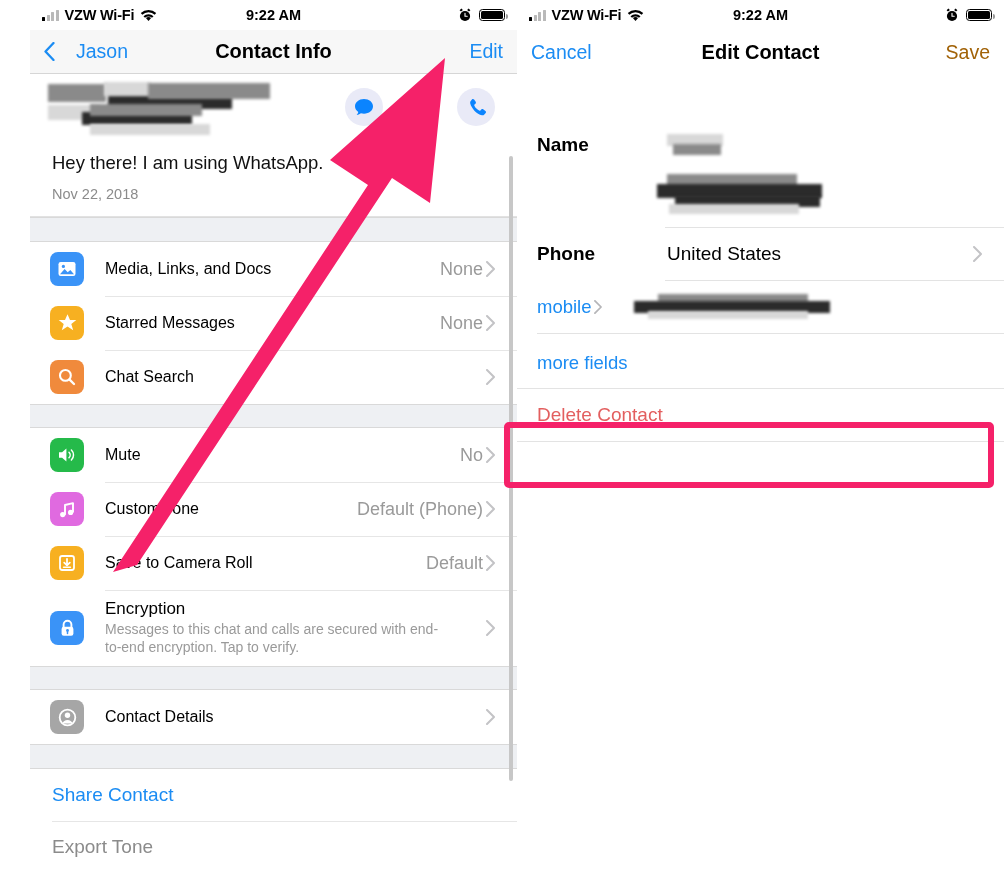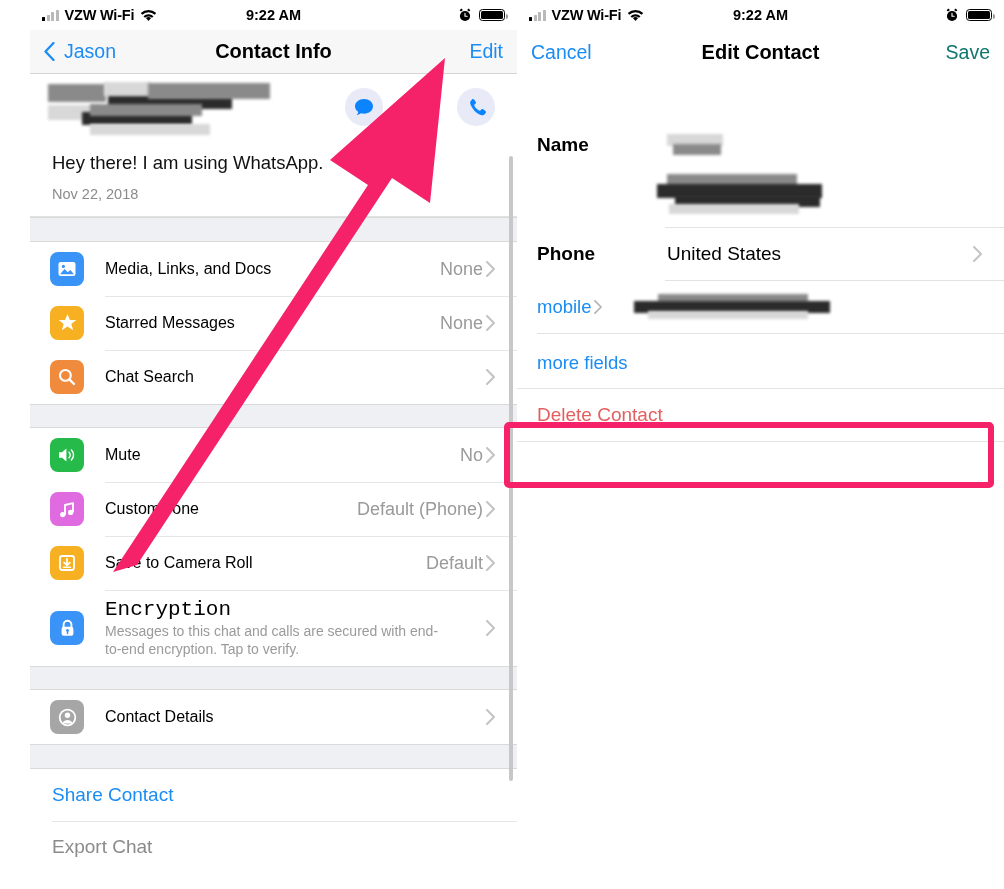--- a/index.html
+++ b/index.html
@@ -38,24 +38,24 @@
   .battery span{ display:block; height:100%; background:#000; border-radius:1.6px; }
 
   
   .navbar{
     position:relative; height:44px; background:#f7f7f7;
     display:flex; align-items:center; padding:0 14px;
     border-bottom:1px solid #d6d6d6;
   }
   .nav-title{ position:absolute; left:0; right:0; text-align:center;
     font-size:20px; font-weight:bold; color:#000; pointer-events:none; }
-  .nav-left{ display:flex; align-items:center; gap:9px; z-index:3; }
+  .nav-left{ display:flex; align-items:center; gap:21px; z-index:3; }
   .nav-back-chevron{ width:11px; height:19px; flex:0 0 auto; }
   .nav-link{ font-size:19.5px; color:#1b8cf3; }
-  .nav-link.muted{ color:#0f766e; }
+  .nav-link.muted{ color:#a16207; }
   .nav-right{ margin-left:auto; z-index:3; }
 
   
   .lp-body{ position:relative; height:815px; background:#fff; }
 
   .profile{ position:relative; height:143px; background:#fff; border-bottom:1px solid #e2e2e2;}
   .redact{ background:#d8d8d8; position:absolute; filter:blur(1.4px); }
   .redact.dark{ background:#2b2b2b; }
   .redact.mid{ background:#8a8a8a; }
 
@@ -73,21 +73,21 @@
     padding:0 22px 0 20px; background:#fff; }
   .row + .row::before{ content:""; position:absolute; left:75px; right:0; top:0; height:1px; background:#e6e6e6; }
   .row .ic{ width:34px; height:34px; border-radius:8px; flex:0 0 auto;
     display:flex; align-items:center; justify-content:center; margin-right:21px; }
   .row .label{ font-size:16px; color:#000; white-space:nowrap; }
   .row .value{ margin-left:auto; font-size:18px; color:#9a9a9a; padding-right:12px; }
   .chev{ position:absolute; right:22px; top:50%; transform:translateY(-50%); width:9px; height:16px; }
 
   .row.tall{ height:76px; align-items:center; }
   .row.tall .txtwrap{ display:flex; flex-direction:column; gap:2px; padding-right:40px; }
-  .row.tall .label{ font-size:21px;font-family:Liberation Mono, monospace; }
+  .row.tall .label{ font-size:17px; }
   .row.tall .sub{ font-size:14px; color:#9a9a9a; line-height:1.28; max-width:345px; }
 
   .plainrow{ position:relative; display:flex; align-items:center; height:52px; padding:0 22px; background:#fff; }
   .plainrow + .plainrow::before{ content:""; position:absolute; left:22px; right:0; top:0; height:1px; background:#e6e6e6; }
   .plainrow .label{ font-size:19px; color:#1b8cf3; }
   .plainrow .label.dim{ color:#8b8b8b; }
 
   
   .vscroll{ position:absolute; top:82px; width:4px; border-radius:2px; background:#c7c7c7; }
 
@@ -331,21 +331,21 @@
         </div>
       </div>
 
       <div class="gapband" style="height:25px;"></div>
 
       <div class="rowgroup">
         <div class="plainrow">
           <span class="label">Share Contact</span>
         </div>
         <div class="plainrow">
-          <span class="label dim">Export Chat</span>
+          <span class="label dim">Export Tone</span>
         </div>
       </div>
 
       <div class="vscroll" style="right:4px; height:625px;"></div>
     </div>
   </div>
 
   <div class="panel right">
 
     <div class="statusbar">

